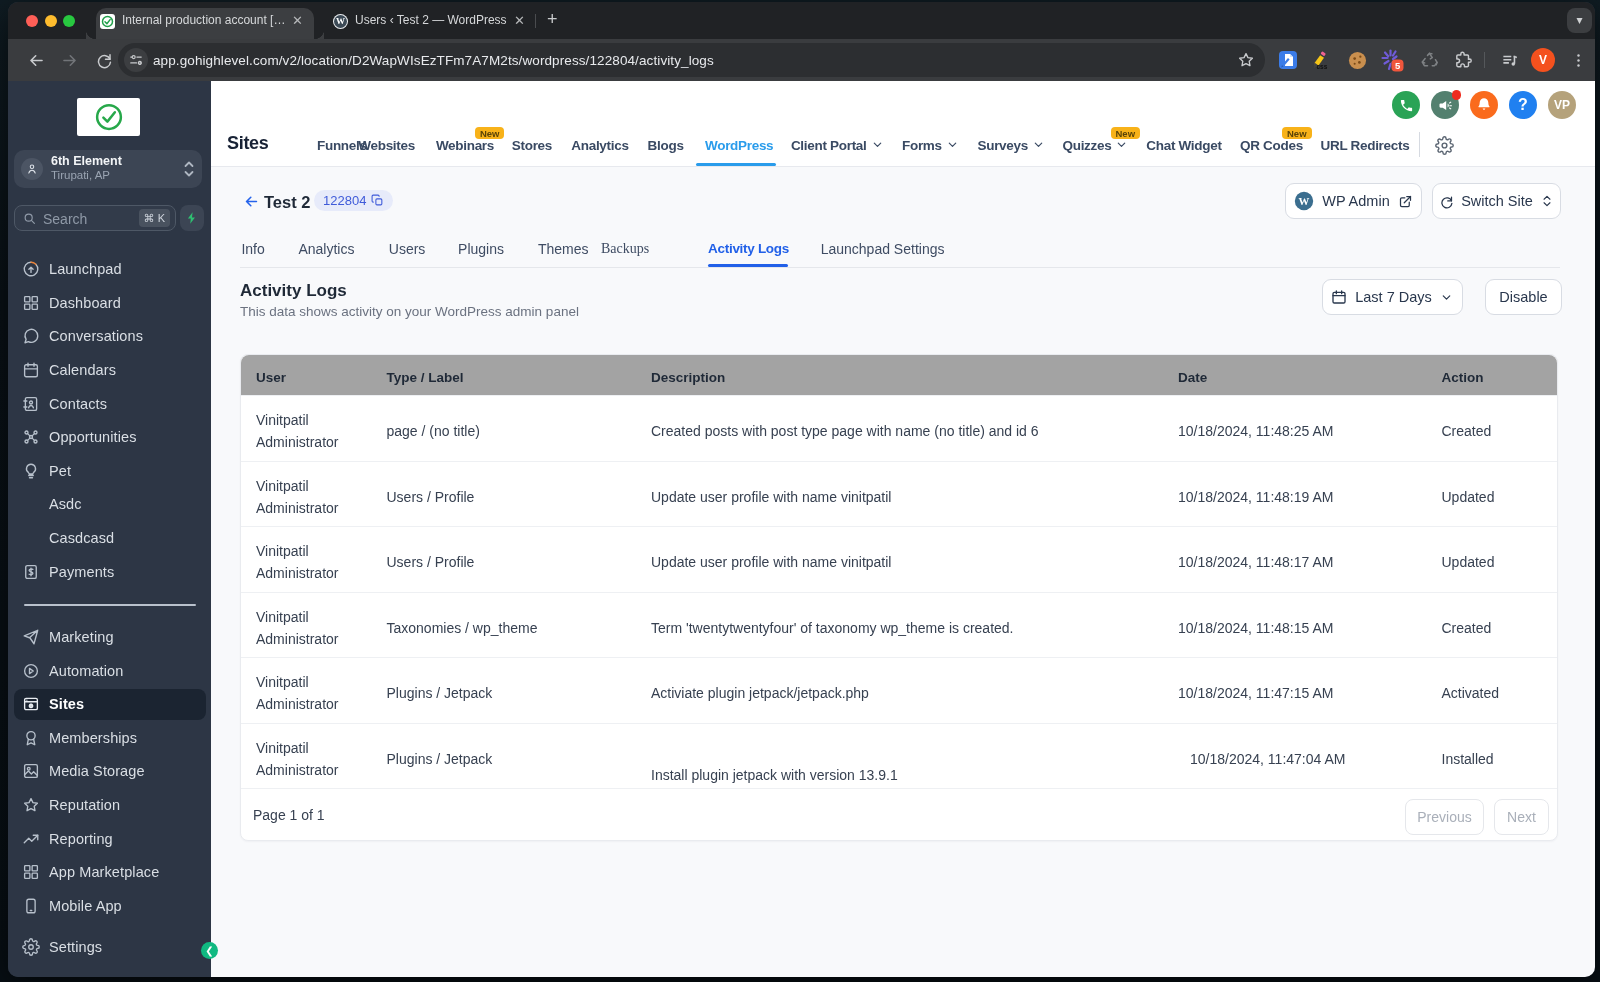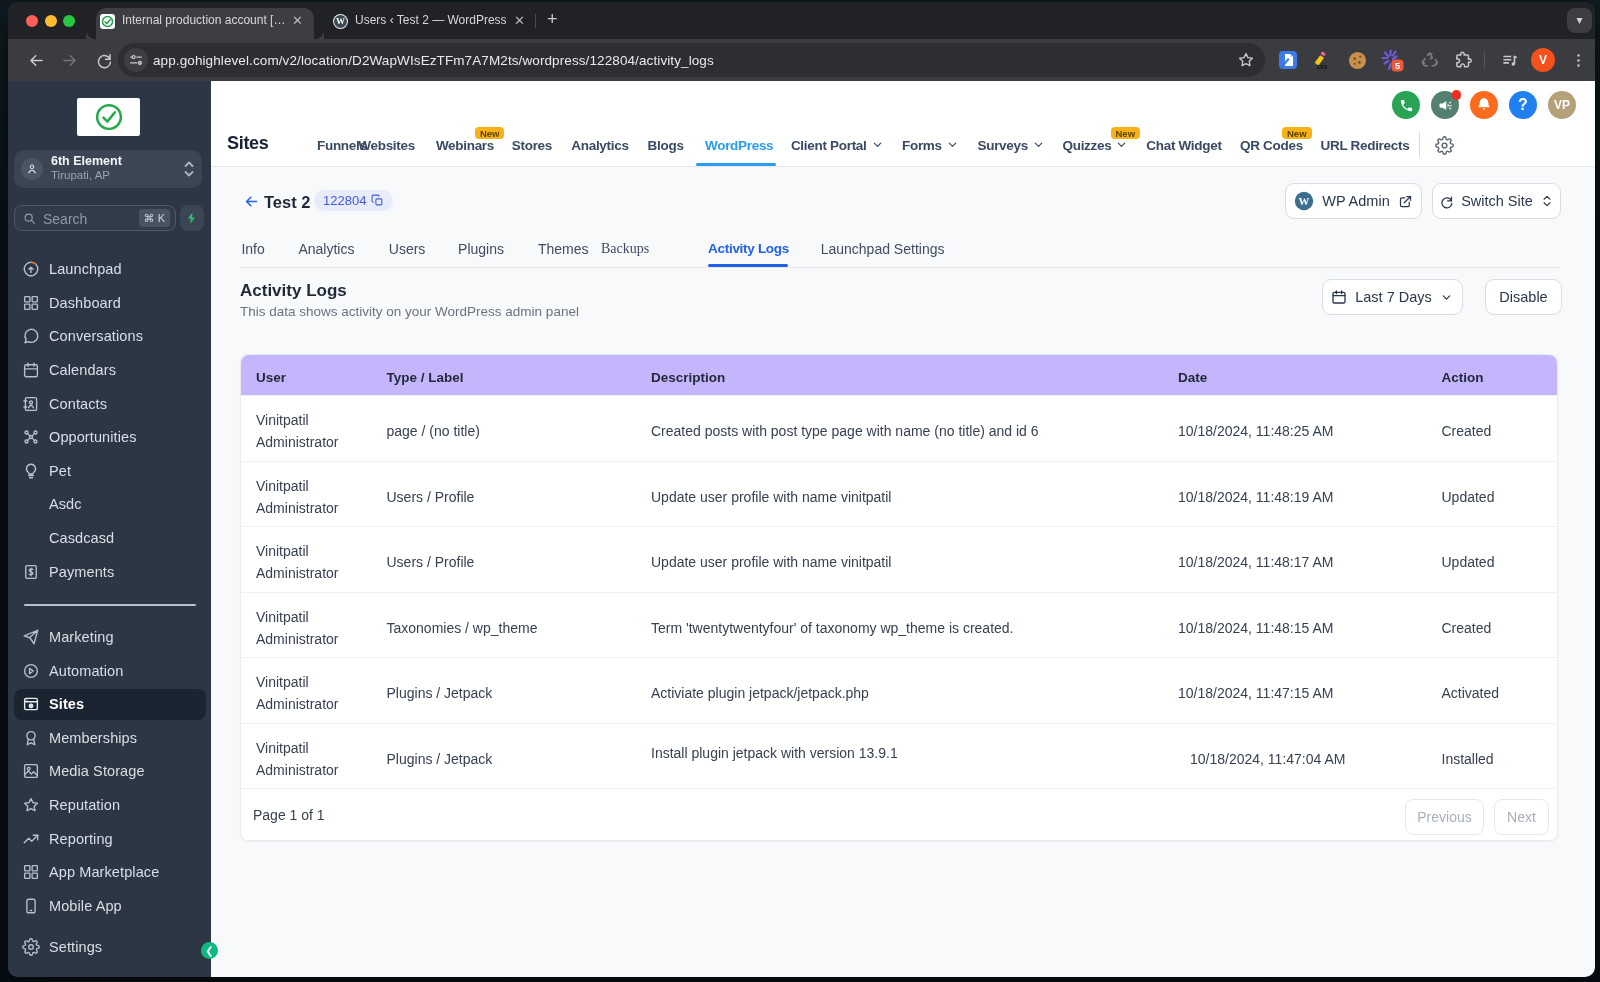--- a/index.html
+++ b/index.html
@@ -55,21 +55,21 @@
 .btn { position:absolute; background:#fff; border:1px solid #d8dce3; border-radius:9px; display:flex; align-items:center; justify-content:center; font-size:14.5px; color:#29374d; }
 
 .tab { position:absolute; top:159.5px; font-size:14px; color:#3f4c63; white-space:nowrap; }
 .tab.active { color:#2160e8; font-weight:bold; font-size:13.5px; letter-spacing:-.3px; }
 .tabbar2 { position:absolute; left:497px; top:183px; width:79.5px; height:2.5px; background:#2160e8; border-radius:2px; }
 .tabline { position:absolute; left:29px; top:185.5px; width:1320px; height:1px; background:#e5e7eb; }
 .h1 { position:absolute; left:29px; top:200px; font-size:17px; font-weight:bold; color:#1f2937; }
 .sub { position:absolute; left:29px; top:223px; font-size:13.5px; color:#6b7280; }
 
 .card { position:absolute; left:29px; top:273px; width:1318px; height:487px; background:#fff; border:1px solid #e9ebef; border-radius:8px; box-shadow:0 1px 2px rgba(16,24,40,.04); }
-.thead { position:absolute; left:0; top:0; width:100%; height:41px; background:#c4b5fd; border-bottom:1px solid #eef0f3; border-radius:8px 8px 0 0; }
+.thead { position:absolute; left:0; top:0; width:100%; height:41px; background:#a3a3a3; border-bottom:1px solid #eef0f3; border-radius:8px 8px 0 0; }
 .th { position:absolute; top:15px; font-size:13.5px; font-weight:bold; color:#1f2937; }
 .row { position:absolute; left:0; width:100%; height:65.5px; border-bottom:1px solid #eef0f3; }
 .cell { position:absolute; font-size:14px; color:#374151; }
 .tfoot { position:absolute; left:0; bottom:0; width:100%; height:51px; }
 .pgbtn { position:absolute; background:#fff; border:1px solid #e5e7eb; border-radius:8px; font-size:14px; color:#a9afb9; display:flex; align-items:center; justify-content:center; }
 </style>
 </head>
 <body>
 <div class="window">
 
@@ -543,21 +543,21 @@
           <div class="row" style="top:303px">
             <div class="cell" style="left:15px;top:13px;line-height:22px;">Vinitpatil<br>Administrator</div>
             <div class="cell" style="left:145.5px;top:27px;">Plugins / Jetpack</div>
             <div class="cell" style="left:410px;top:27px;">Activiate plugin jetpack/jetpack.php</div>
             <div class="cell" style="left:937px;top:27px;">10/18/2024, 11:47:15 AM</div>
             <div class="cell" style="left:1200.5px;top:27px;">Activated</div>
           </div>
           <div class="row" style="top:368.5px">
             <div class="cell" style="left:15px;top:13px;line-height:22px;">Vinitpatil<br>Administrator</div>
             <div class="cell" style="left:145.5px;top:27px;">Plugins / Jetpack</div>
-            <div class="cell" style="left:410px;top:21px;">Install plugin jetpack with version 13.9.1</div>
+            <div class="cell" style="left:410px;top:43px;">Install plugin jetpack with version 13.9.1</div>
             <div class="cell" style="left:937px;top:27px;margin-left:12px;">10/18/2024, 11:47:04 AM</div>
             <div class="cell" style="left:1200.5px;top:27px;">Installed</div>
           </div>
           <div class="tfoot">
             <div style="position:absolute;left:12px;top:18px;font-size:14px;color:#374151;">Page 1 of 1</div>
             <div class="pgbtn" style="right:73px;top:10px;width:79px;height:36px;">Previous</div>
             <div class="pgbtn" style="right:8px;top:10px;width:55px;height:36px;">Next</div>
           </div>
         </div>
     </div>

